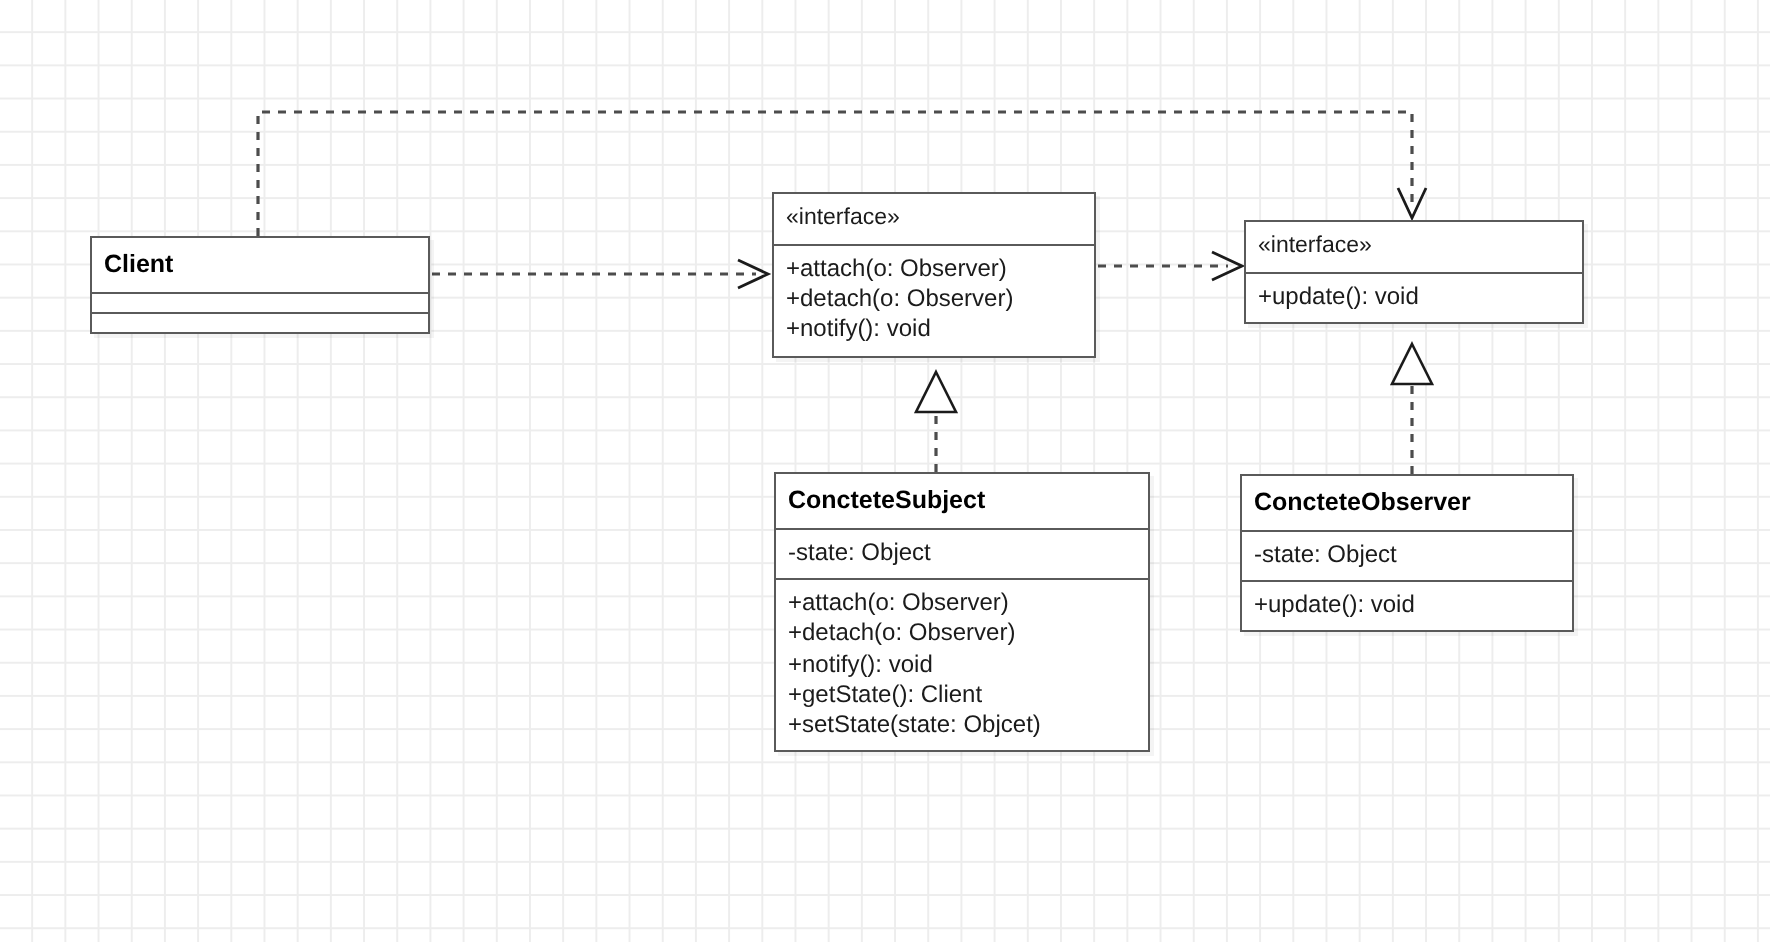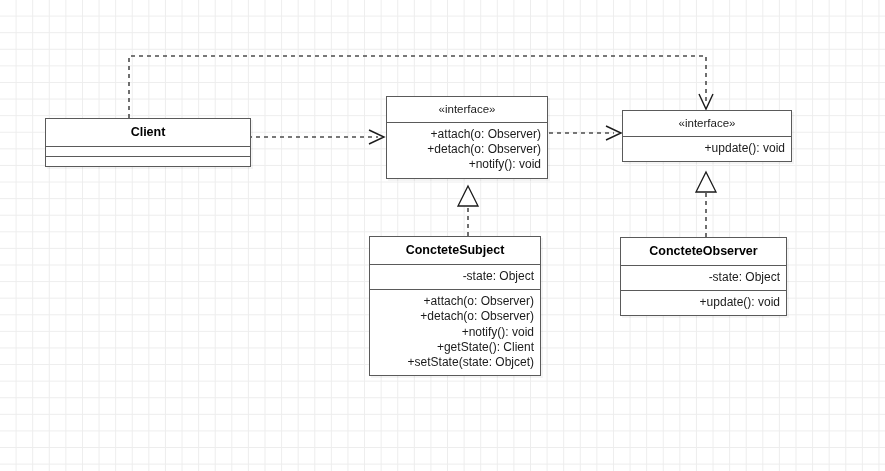--- a/index.html
+++ b/index.html
@@ -45,21 +45,20 @@
 
   .compartment {
     box-sizing: border-box;
     padding: 4px 6px 5px 6px;
   }
   .compartment + .compartment {
     border-top: 1px solid #5a5a5a;
   }
 
   .c-header {
-    text-align: center;
     padding-top: 5px;
     padding-bottom: 6px;
   }
 
   .stereotype {
     display: block;
     font-size: 11.5px;
     color: #1b1b1b;
     line-height: 14px;
     font-weight: normal;
@@ -71,33 +70,33 @@
     color: #000000;
     line-height: 16px;
   }
 
   .member {
     display: block;
     font-size: 12px;
     line-height: 15.2px;
     color: #1b1b1b;
     white-space: pre;
-    text-align: right;
+    text-align: left;
   }
 
   .empty-compartment {
     height: 10px;
     padding: 0;
   }
 
   
-  #box-client        { left: 45px;  top: 118px; width: 206px; }
+  #box-client        { left: 45px;  top: 118px; width: 170px; }
   #box-subject       { left: 386px; top: 96px;  width: 162px; }
   #box-observer      { left: 622px; top: 110px; width: 170px; }
-  #box-concsubject   { left: 369px; top: 236px; width: 172px; }
+  #box-concsubject   { left: 387px; top: 236px; width: 188px; }
   #box-concobserver  { left: 620px; top: 237px; width: 167px; }
 </style>
 </head>
 <body>
 
 <div id="canvas">
 
   <svg id="edges" width="885" height="471" viewBox="0 0 885 471">
 
      Subject : dashed dependency with open arrowhead --&gt;

